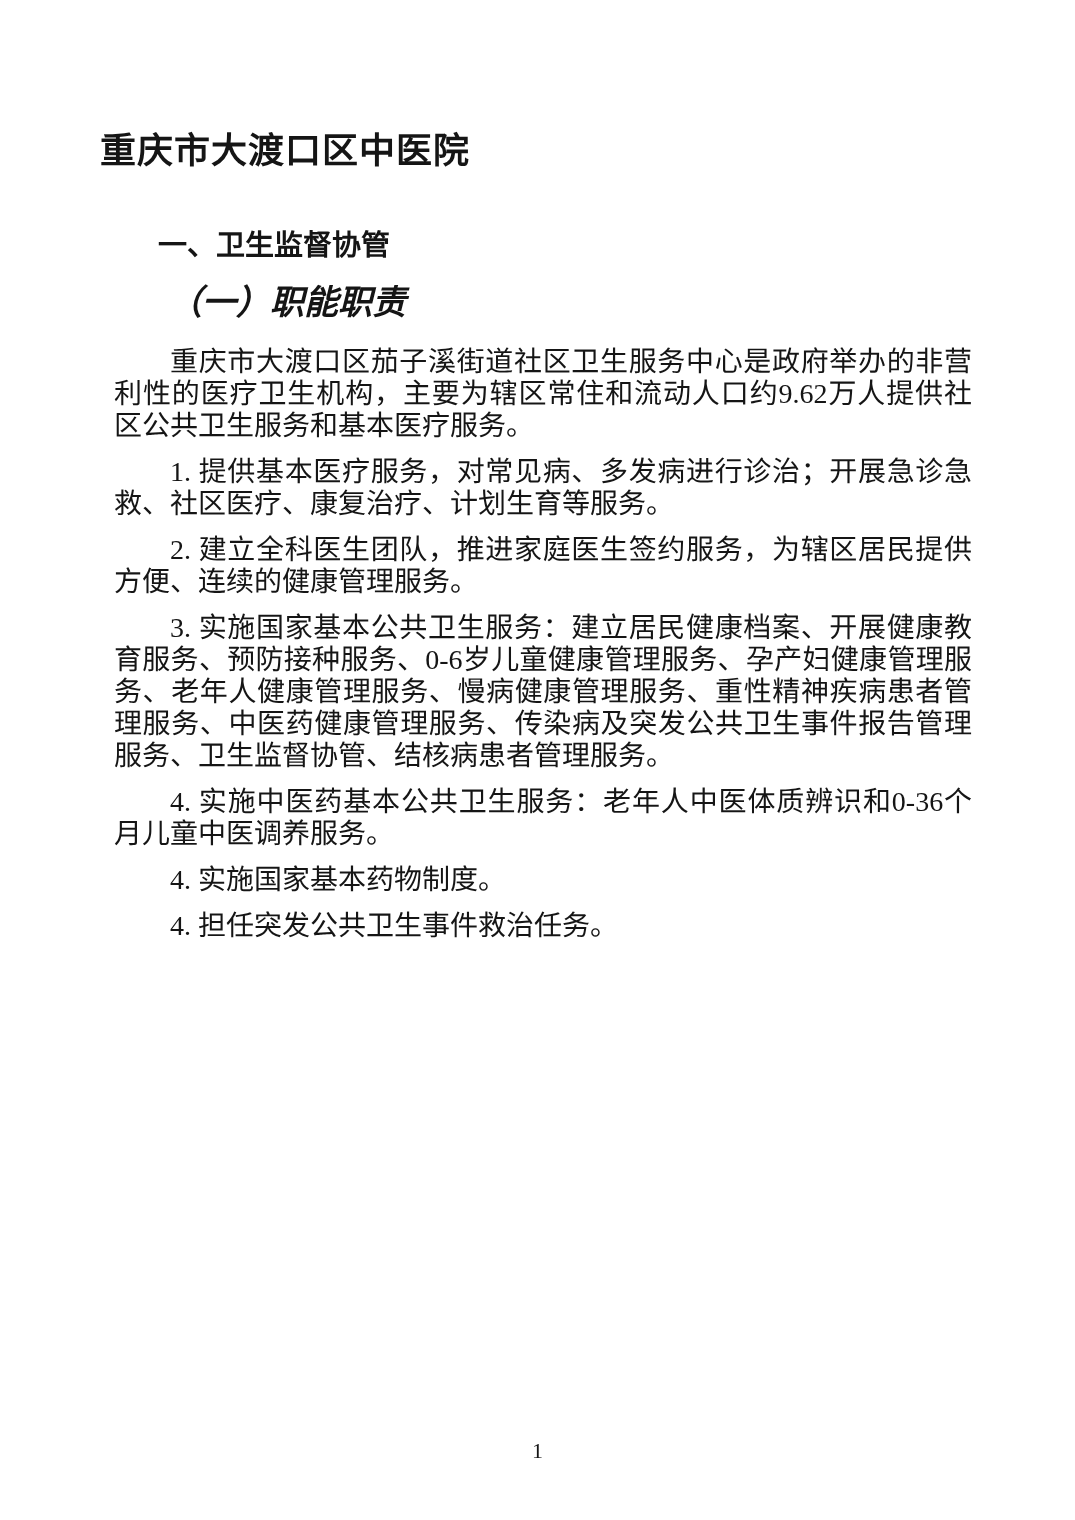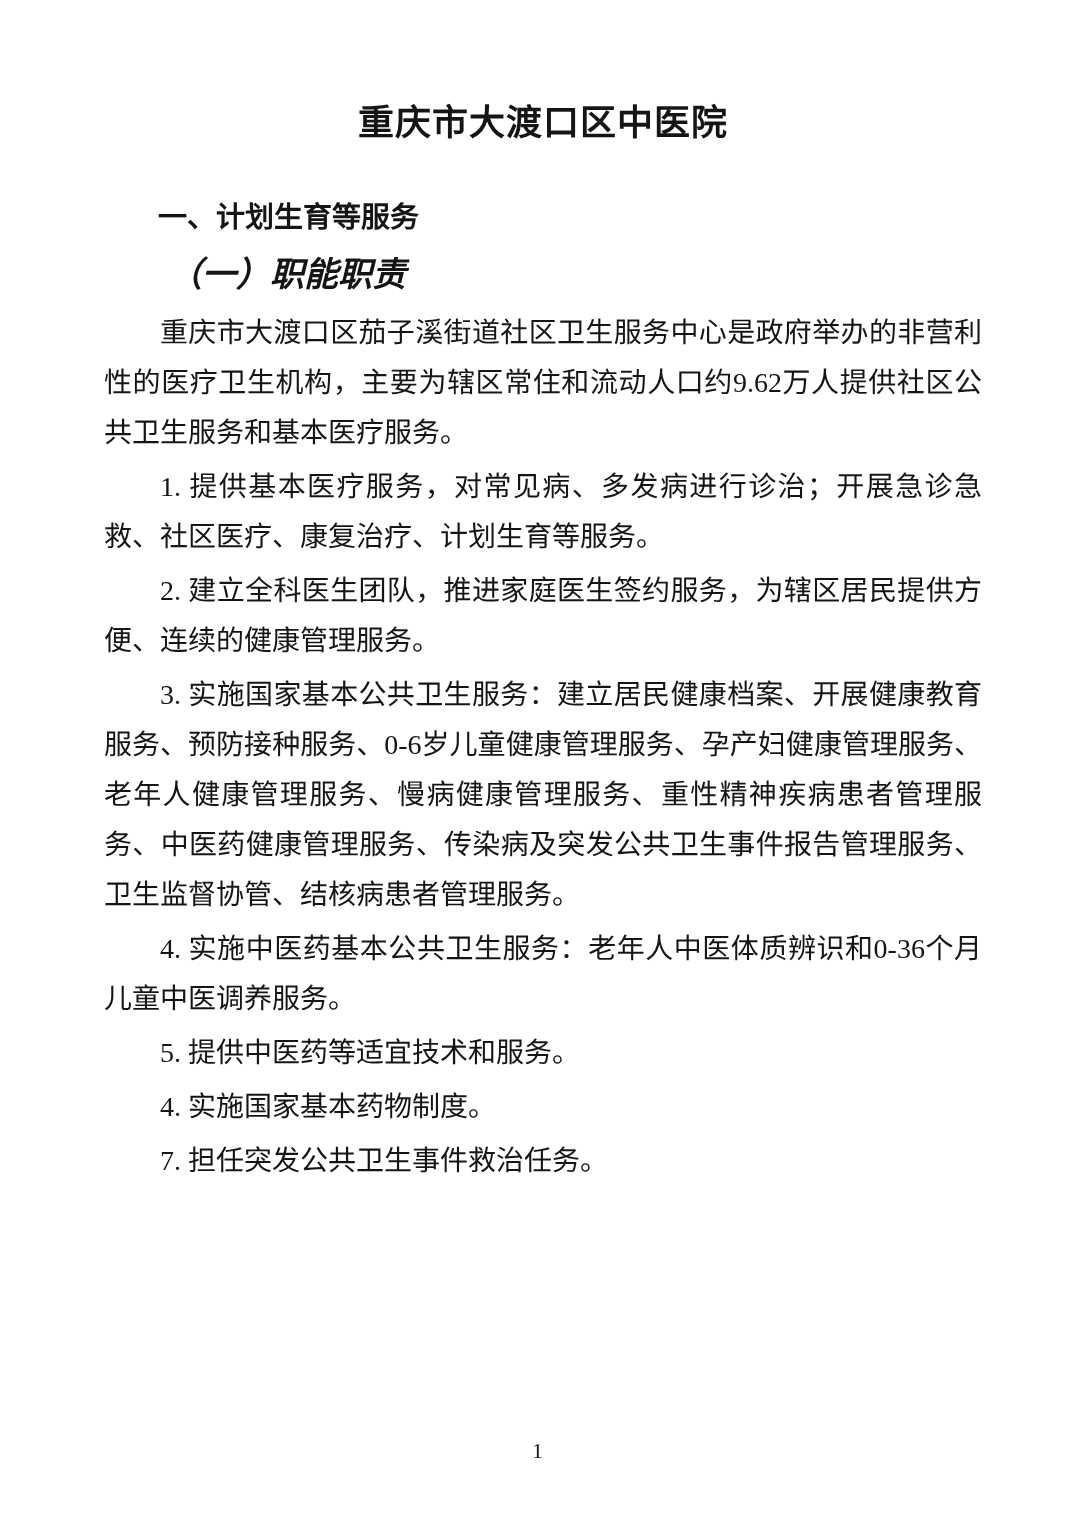--- a/index.html
+++ b/index.html
@@ -20,22 +20,22 @@
     width: 1075px;
     height: 1520px;
     background: #ffffff;
     box-sizing: border-box;
   }
   .content {
     box-sizing: border-box;
     padding: 0 89px 0 100px; 
   }
   .title-block {
-    padding-top: 92px;
-    text-align: center;
+    padding-top: 120px;
+    text-align: left;
   }
   .title-line {
     font-size: 36px;
     line-height: 62px;
     font-weight: bold;
     letter-spacing: 1px;
     font-family: "Liberation Serif", serif;
   }
   .section-heading {
     margin: 34px 0 0 0;
@@ -48,23 +48,23 @@
   .subsection-heading {
     margin: 0;
     font-size: 34px;
     line-height: 58px;
     font-weight: bold;
     font-style: italic;
     font-family: "Liberation Serif", serif;
     text-indent: 2em;
   }
   .body-text p {
-    margin: 4px;
+    margin: 14px;
     font-size: 28px;
-    line-height: 50px;
+    line-height: 32px;
     text-indent: 2em;
     text-align: justify;
     font-family: "Liberation Serif", serif;
   }
   .page-number {
     position: absolute;
     left: 0;
     right: 0;
     top: 1436px;
     text-align: center;
@@ -76,30 +76,29 @@
 </head>
 <body>
 
 <div class="page">
   <div class="content">
 
     <div class="title-block">
       <div class="title-line">重庆市大渡口区中医院</div>
     </div>
 
-    <h2 class="section-heading">一、计划生育等服务</h2>
+    <h2 class="section-heading">一、卫生监督协管</h2>
 
     <h3 class="subsection-heading">（一）职能职责</h3>
 
     <div class="body-text">
       <p>重庆市大渡口区茄子溪街道社区卫生服务中心是政府举办的非营利性的医疗卫生机构，主要为辖区常住和流动人口约9.62万人提供社区公共卫生服务和基本医疗服务。</p>
       <p>1. 提供基本医疗服务，对常见病、多发病进行诊治；开展急诊急救、社区医疗、康复治疗、计划生育等服务。</p>
       <p>2. 建立全科医生团队，推进家庭医生签约服务，为辖区居民提供方便、连续的健康管理服务。</p>
       <p>3. 实施国家基本公共卫生服务：建立居民健康档案、开展健康教育服务、预防接种服务、0-6岁儿童健康管理服务、孕产妇健康管理服务、老年人健康管理服务、慢病健康管理服务、重性精神疾病患者管理服务、中医药健康管理服务、传染病及突发公共卫生事件报告管理服务、卫生监督协管、结核病患者管理服务。</p>
       <p>4. 实施中医药基本公共卫生服务：老年人中医体质辨识和0-36个月儿童中医调养服务。</p>
-      <p>5. 提供中医药等适宜技术和服务。</p>
       <p>4. 实施国家基本药物制度。</p>
-      <p>7. 担任突发公共卫生事件救治任务。</p>
+      <p>4. 担任突发公共卫生事件救治任务。</p>
     </div>
   </div>
 
   <div class="page-number">1</div>
 </div>
 
 </body></html>

